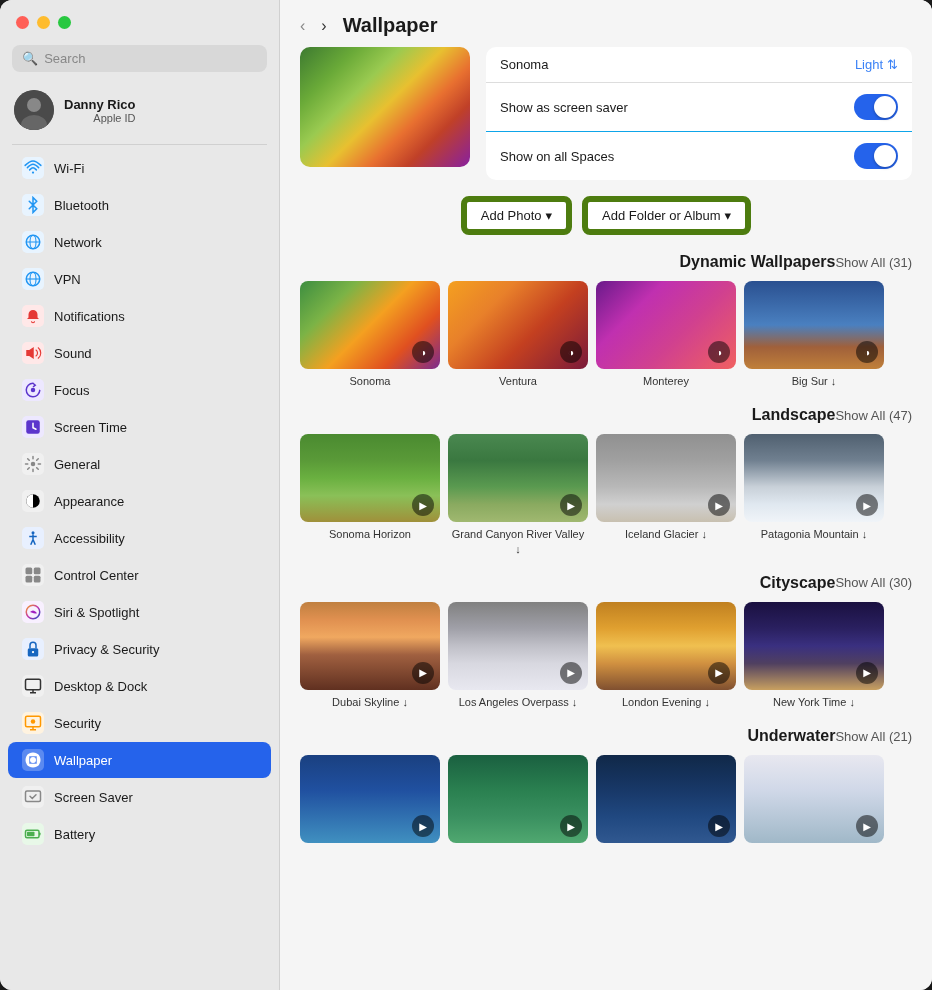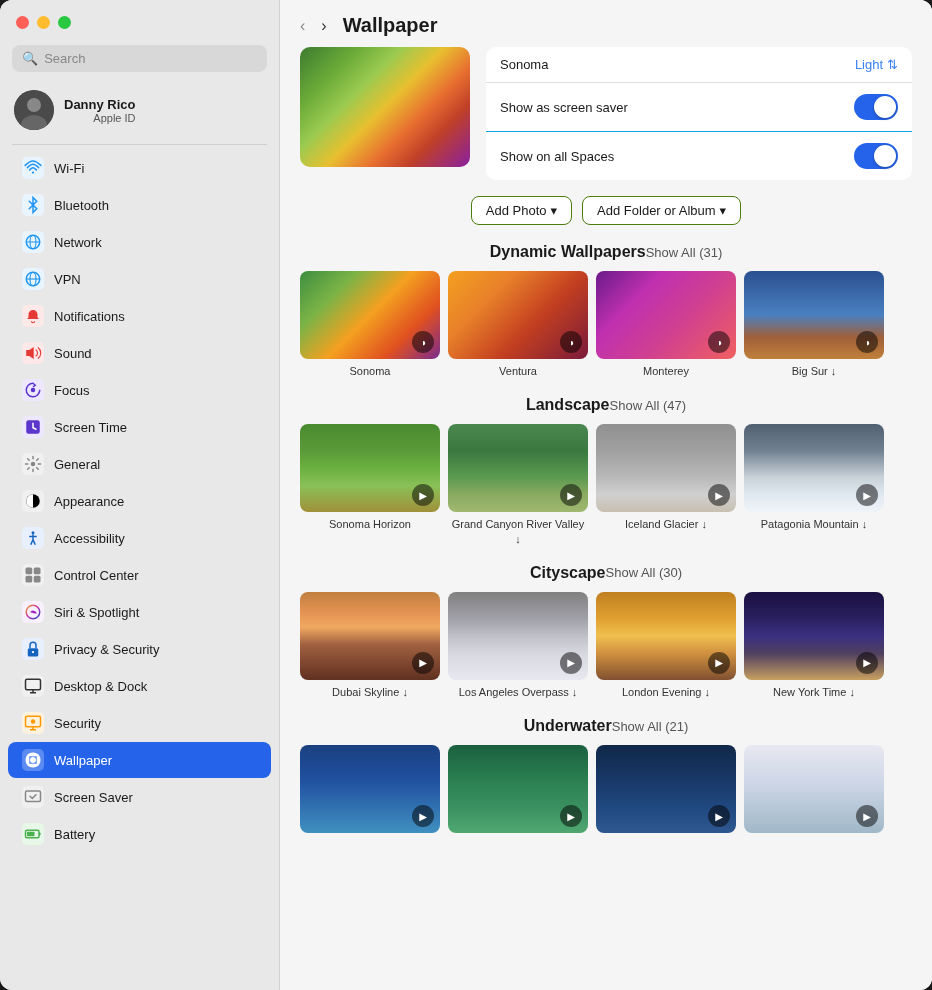--- a/index.html
+++ b/index.html
@@ -224,36 +224,36 @@
       box-shadow: 0 1px 3px rgba(0,0,0,0.3);
     }
     .add-buttons {
       display: flex;
       gap: 10px;
       justify-content: center;
       margin: 12px 0 4px 0;
     }
     .add-btn {
       background: white;
-      border: 1px solid #4d7c0f;
+      border: 6px solid #4d7c0f;
       border-radius: 8px;
       padding: 6px 14px;
       font-size: 13px;
       cursor: pointer;
       display: flex;
       align-items: center;
       gap: 4px;
       color: #1a1a1a;
     }
 
     
     .section { margin-top: 18px; }
     .section-header {
       display: flex;
-      justify-content: center;
+      justify-content: flex-end;
       align-items: center;
       margin-bottom: 10px;
     }
     .section-title {
       font-size: 16px;
       font-weight: 700;
       color: #1a1a1a;
     }
     .show-all {
       font-size: 13px;

